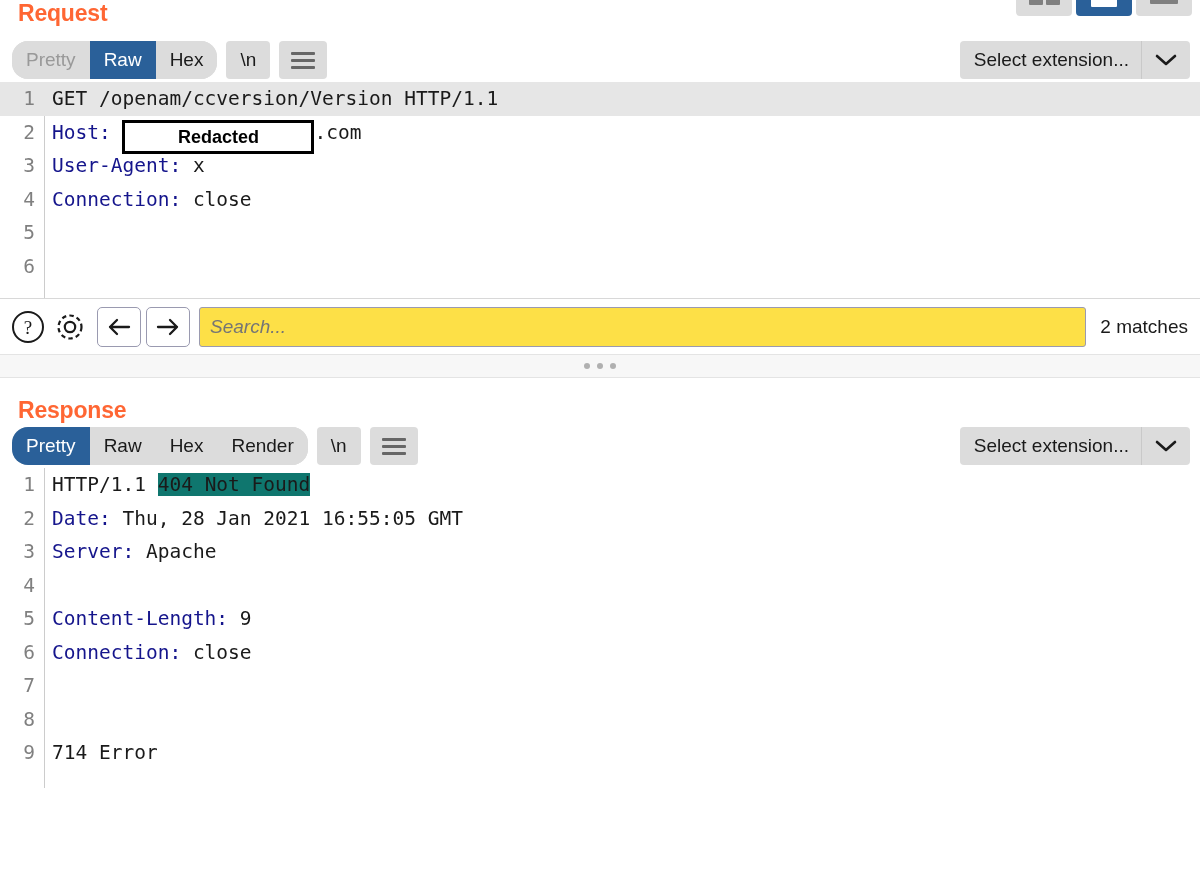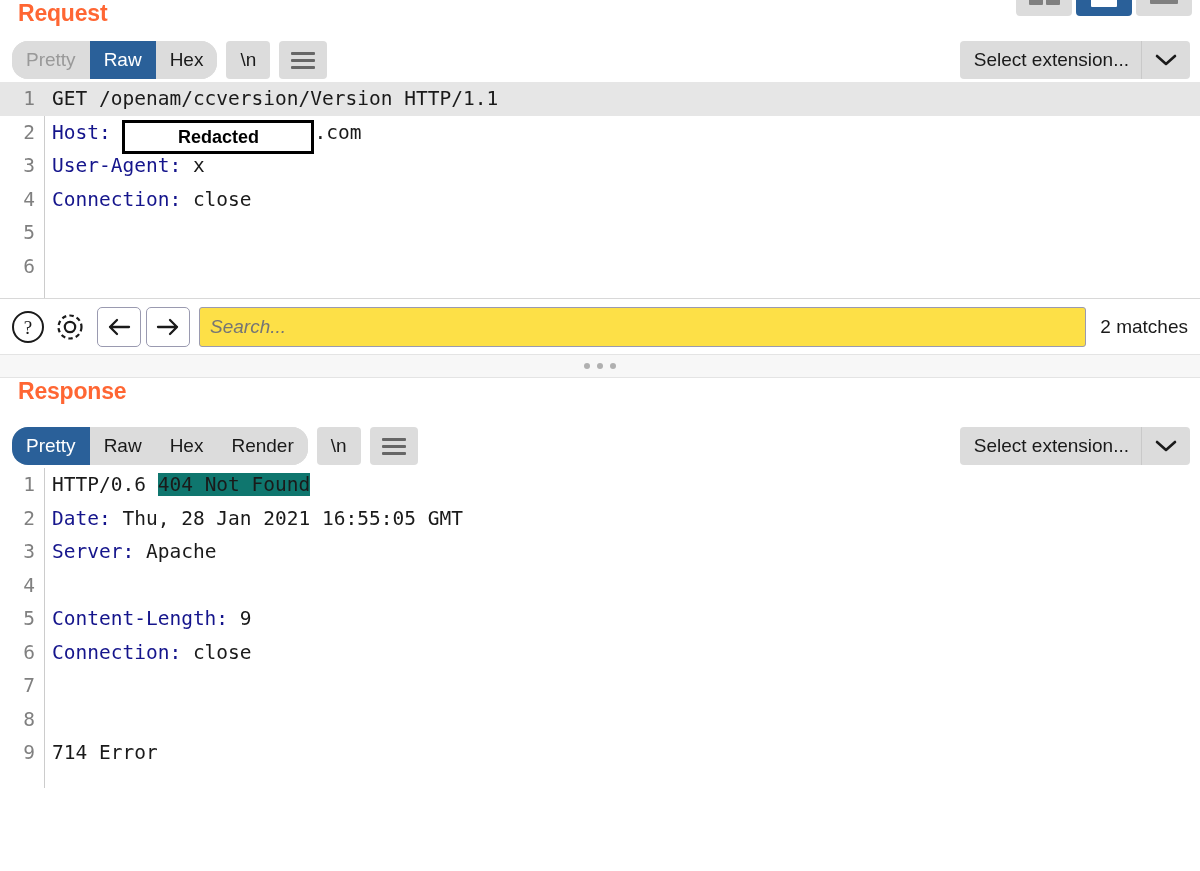--- a/index.html
+++ b/index.html
@@ -268,21 +268,21 @@
   }
   .splitter i {
     width: 6px;
     height: 6px;
     border-radius: 50%;
     background: #b0b0b0;
     display: block;
   }
 
   .req-title-row { height: 38px; display: flex; align-items: flex-start; }
-  .resp-title-row { height: 46px; display: flex; align-items: flex-start; }
+  .resp-title-row { height: 46px; display: flex; align-items: flex-end; }
 </style>
 </head>
 <body>
 
 <div class="app">
 
   <div class="layout-toggles">
     <button class="layout-btn">
       <span class="lt-blk" style="width:14px;height:11px;"></span>
       <span class="lt-blk" style="width:14px;height:11px;"></span>
@@ -421,21 +421,21 @@
           </svg>
       </span>
     </div>
   </div>
 
   <div class="editor" style="height:320px;">
     <div class="gutter-rule"></div>
 
     <div class="code-line">
       <span class="gutter">1</span>
-      <span class="code-text"><span>HTTP/0.6 </span><span class="mark">404 Not Found</span></span>
+      <span class="code-text"><span>HTTP/1.1 </span><span class="mark">404 Not Found</span></span>
     </div>
 
     <div class="code-line">
       <span class="gutter">2</span>
       <span class="code-text"><span class="hdr">Date:</span><span> Thu, 28 Jan 2021 16:55:05 GMT</span></span>
     </div>
 
     <div class="code-line">
       <span class="gutter">3</span>
       <span class="code-text"><span class="hdr">Server:</span><span> Apache</span></span>

